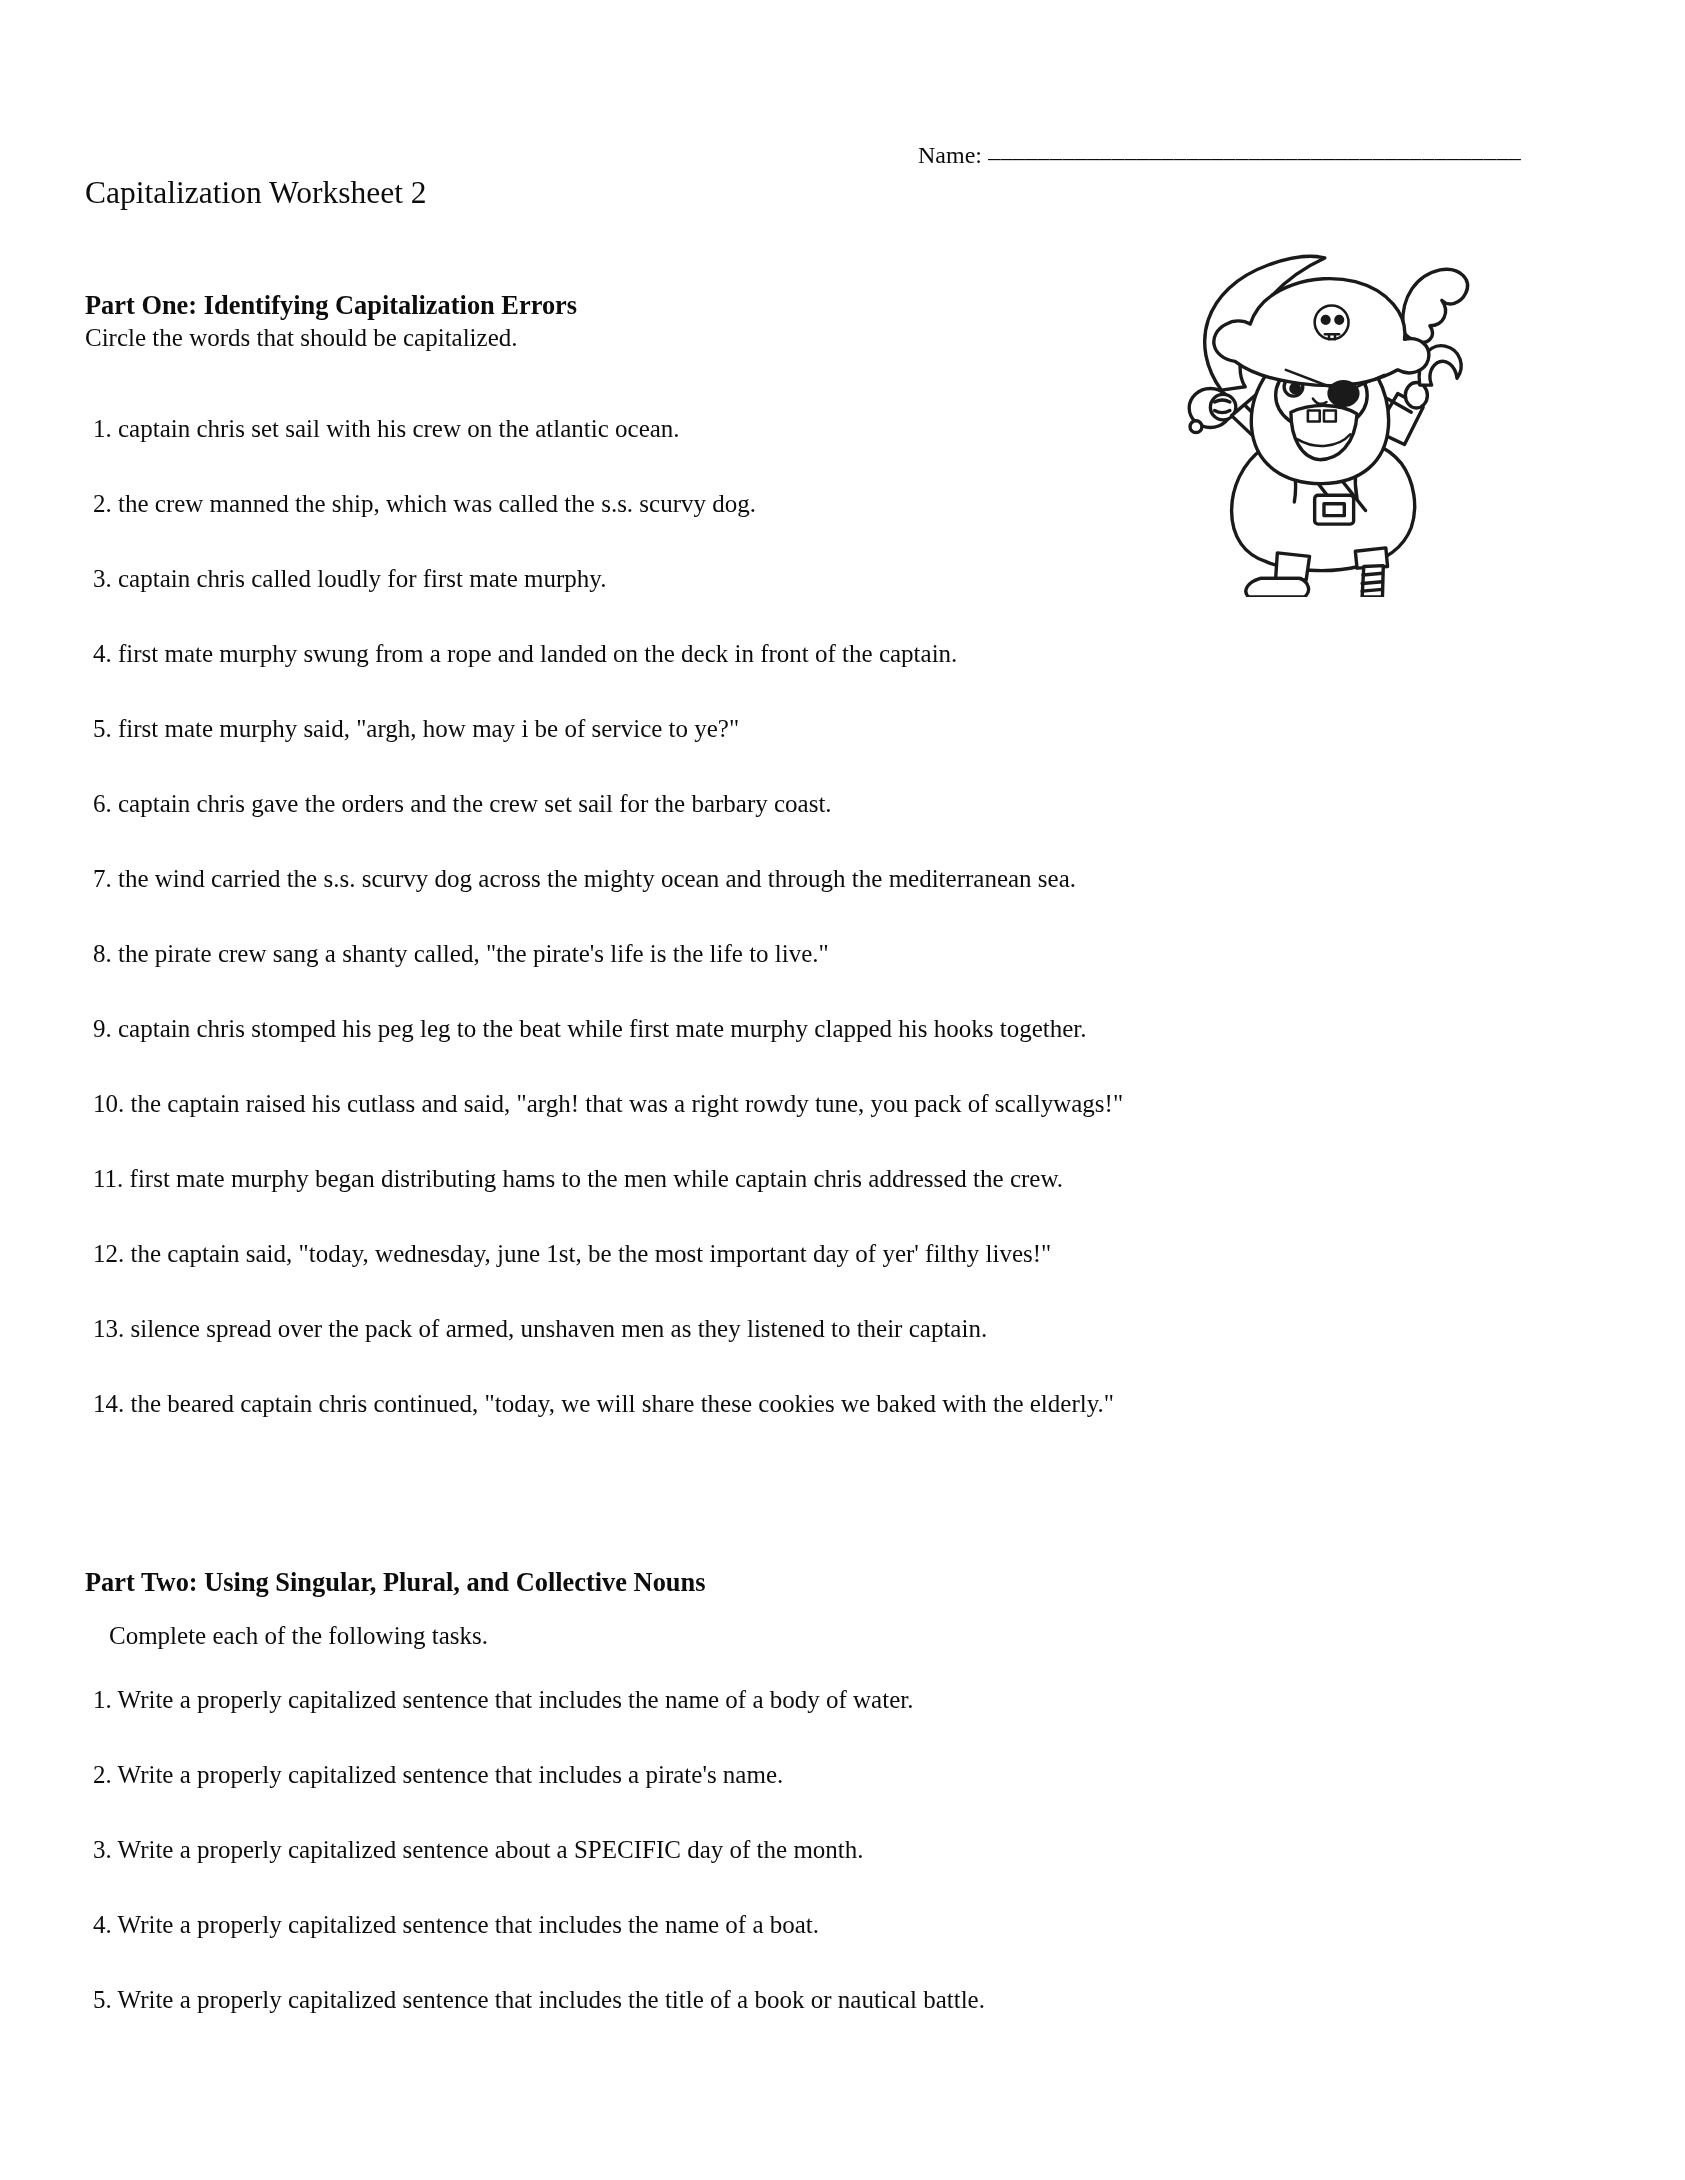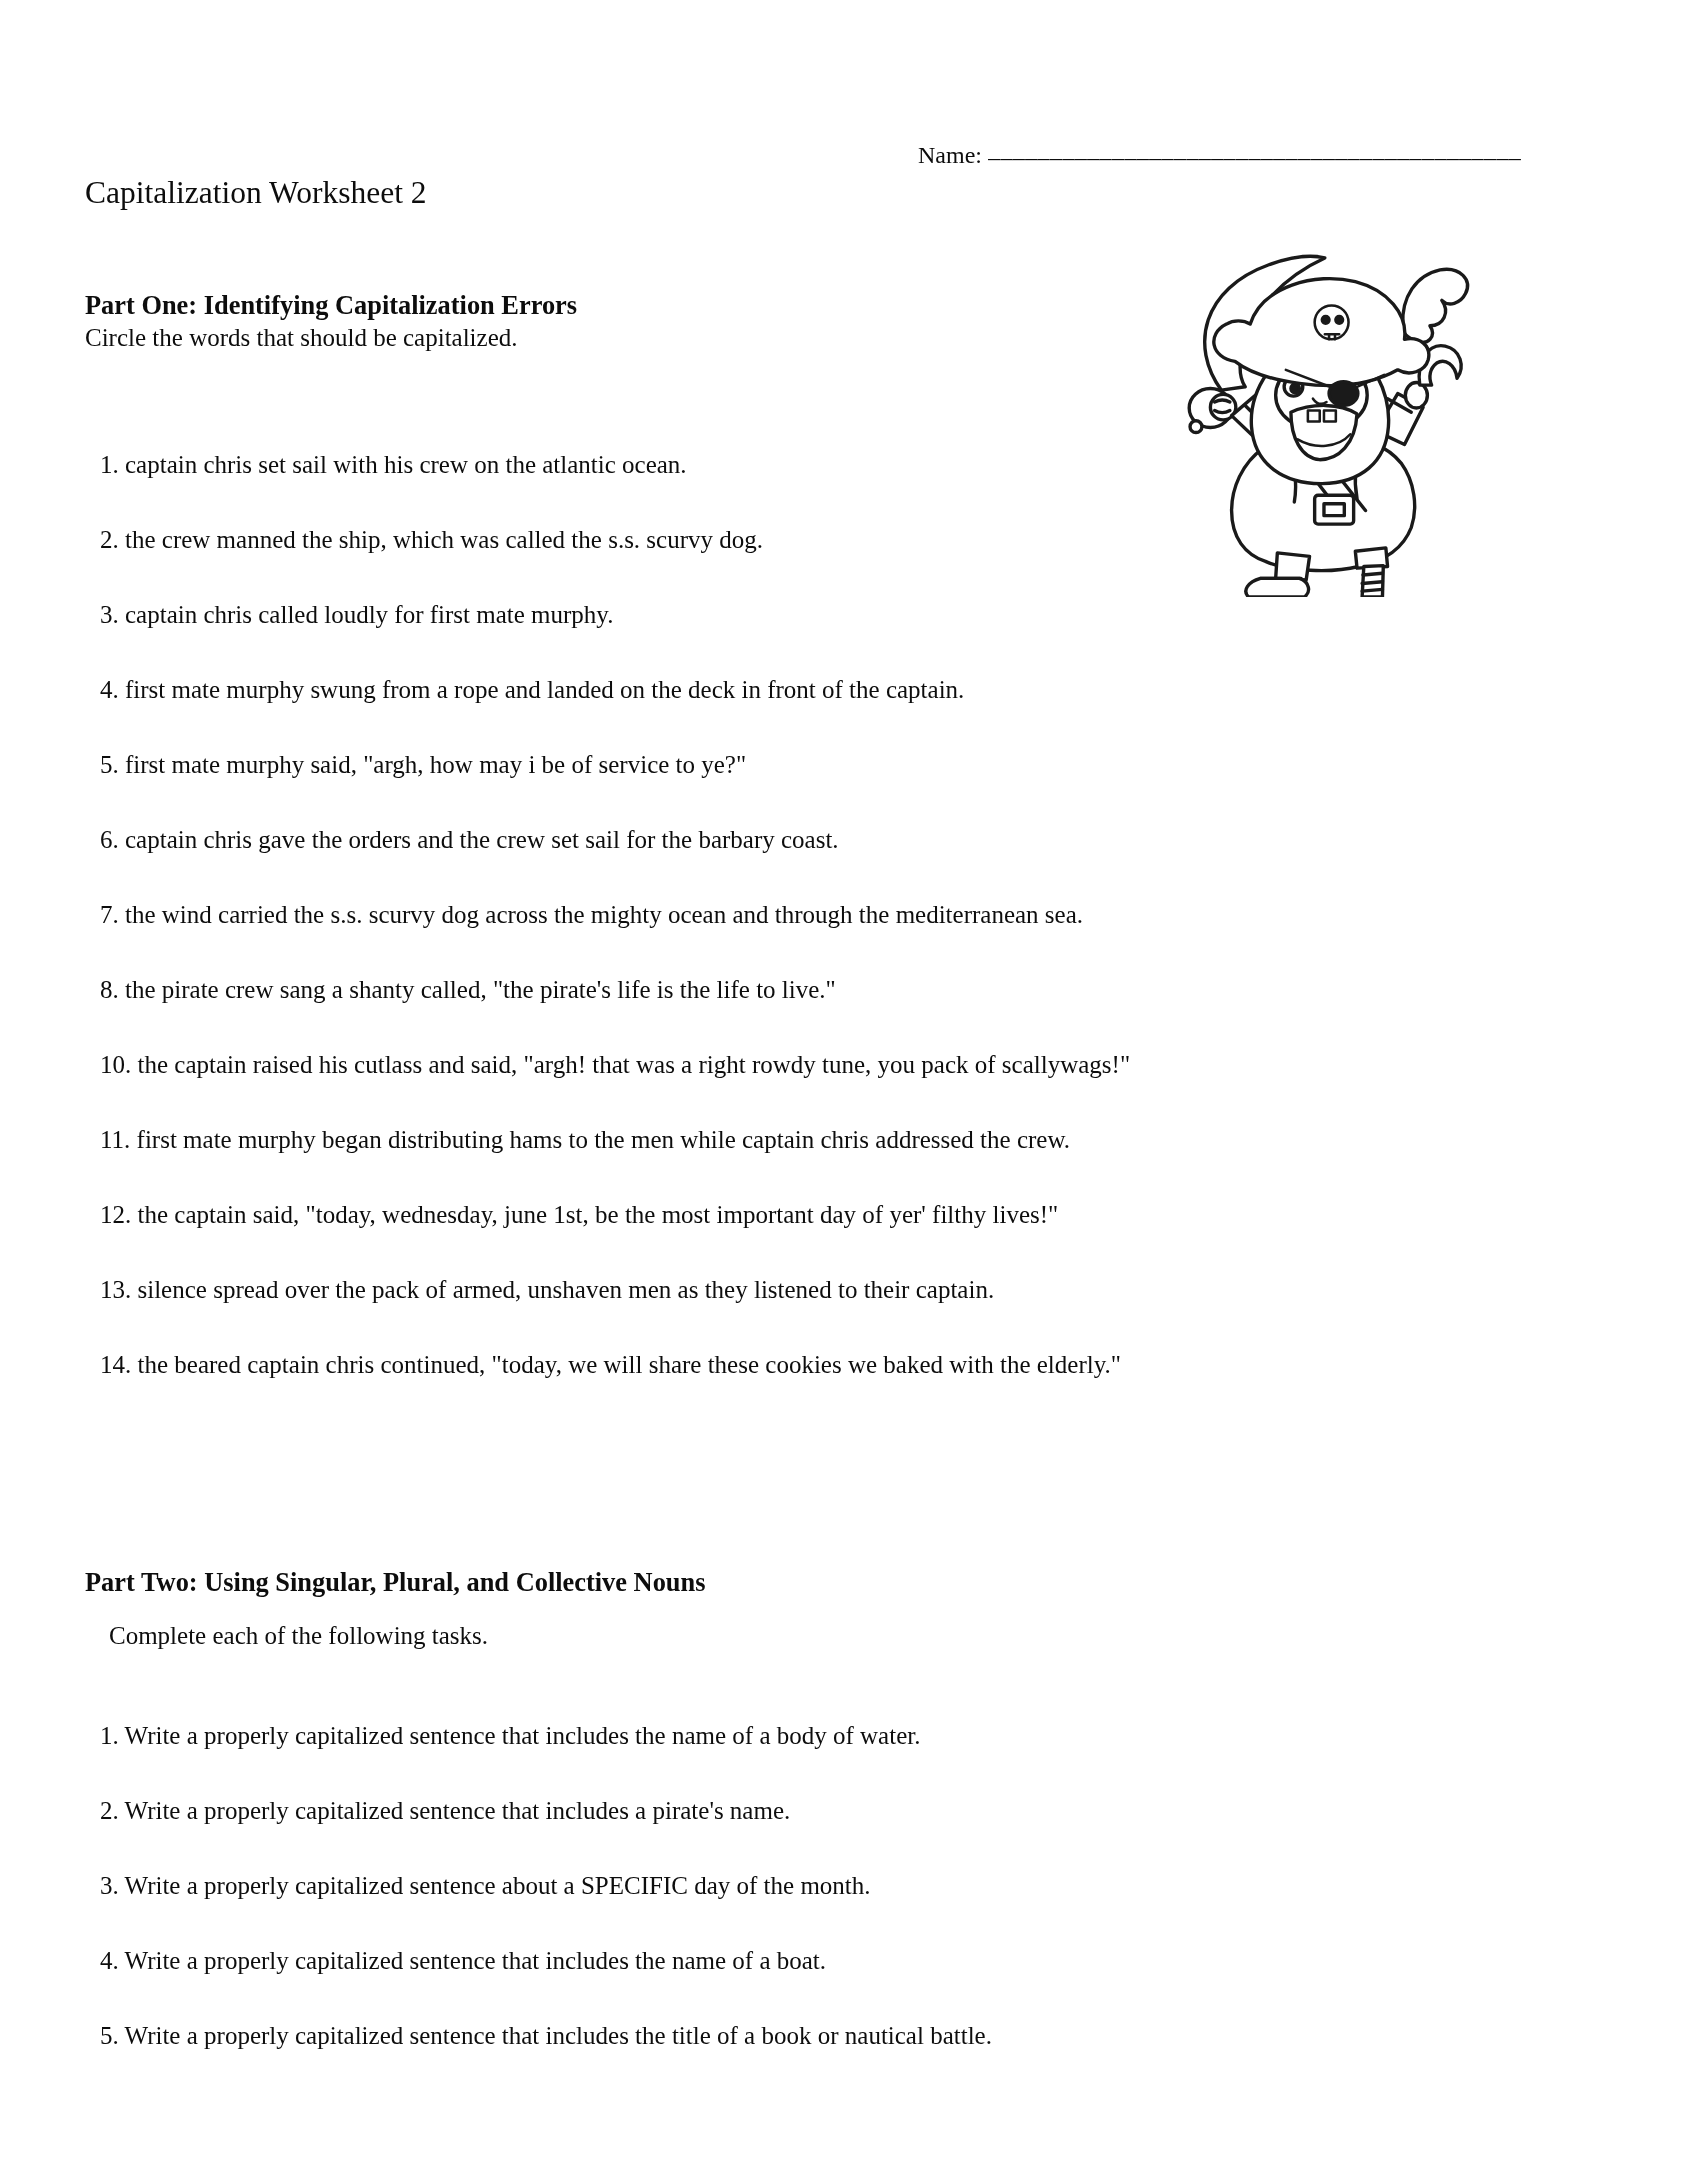--- a/index.html
+++ b/index.html
@@ -29,21 +29,21 @@
     font-size:26.4px; font-weight:bold; line-height:32px;
   }
   .heading-one { top:289px; }
   .heading-two { top:1566px; }
   .instruction {
     position:absolute; left:85px;
     font-size:25px; line-height:31px;
   }
   .instruction-one { top:322px; }
   .instruction-two { top:1620px;margin-left:24px; }
-  .items { position:absolute; left:100px; right:102px;margin-top:36px; }
+  .items { position:absolute; left:93px; right:102px; }
   .items-one { top:413px; }
   .items-two { top:1684px; }
   .items p { margin:0; height:75px; font-size:25px; line-height:31.5px; }
   .pirate {
     position:absolute; left:1118px; top:241px;
     width:356px; height:356px;
   }
   .pirate svg { width:100%; height:100%; }
 </style>
 </head>
@@ -65,20 +65,21 @@
 
   <div class="items items-one">
     <p>1. captain chris set sail with his crew on the atlantic ocean.</p>
     <p>2. the crew manned the ship, which was called the s.s. scurvy dog.</p>
     <p>3. captain chris called loudly for first mate murphy.</p>
     <p>4. first mate murphy swung from a rope and landed on the deck in front of the captain.</p>
     <p>5. first mate murphy said, "argh, how may i be of service to ye?"</p>
     <p>6. captain chris gave the orders and the crew set sail for the barbary coast.</p>
     <p>7. the wind carried the s.s. scurvy dog across the mighty ocean and through the mediterranean sea.</p>
     <p>8. the pirate crew sang a shanty called, "the pirate's life is the life to live."</p>
+    <p>9. captain chris stomped his peg leg to the beat while first mate murphy clapped his hooks together.</p>
     <p>10. the captain raised his cutlass and said, "argh! that was a right rowdy tune, you pack of scallywags!"</p>
     <p>11. first mate murphy began distributing hams to the men while captain chris addressed the crew.</p>
     <p>12. the captain said, "today, wednesday, june 1st, be the most important day of yer' filthy lives!"</p>
     <p>13. silence spread over the pack of armed, unshaven men as they listened to their captain.</p>
     <p>14. the beared captain chris continued, "today, we will share these cookies we baked with the elderly."</p>
   </div>
 
   <div class="section-heading heading-two">Part Two: Using Singular, Plural, and Collective Nouns</div>
   <div class="instruction instruction-two">Complete each of the following tasks.</div>
 

